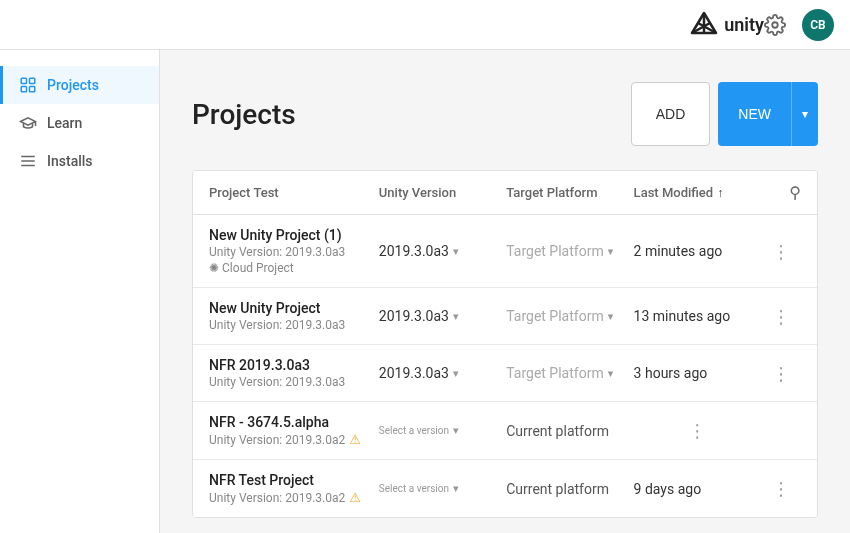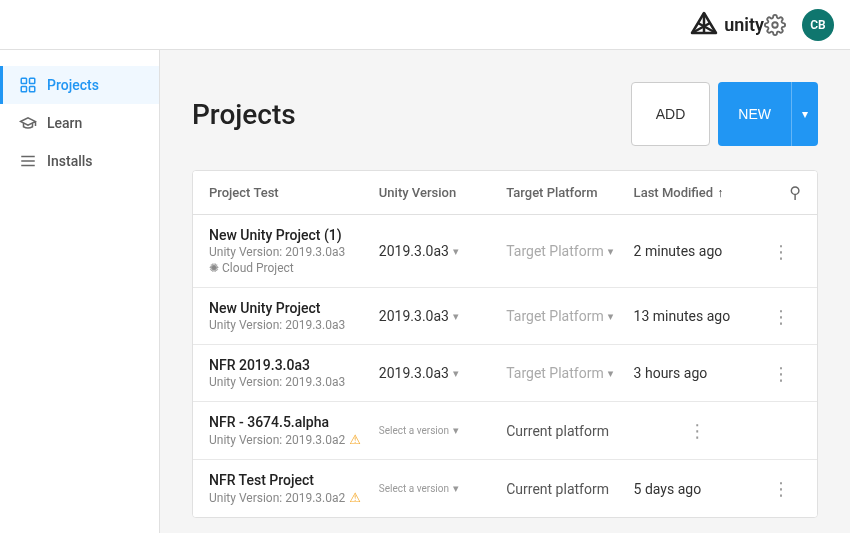--- a/index.html
+++ b/index.html
@@ -319,19 +319,19 @@
             <span class="warning-icon">⚠</span>
           </div>
         </div>
         <div class="version-select">
           <span class="version-placeholder">Select a version</span>
           <span class="dropdown-chevron">▾</span>
         </div>
         <div class="platform-cell">
           <span class="platform-solid">Current platform</span>
         </div>
-        <div class="time-cell">5 days ago</div>
+        <div class="time-cell">9 days ago</div>
         <div class="row-menu">⋮</div>
       </div>
 
     </div>
   </main>
 </div>
 
 </body></html>

